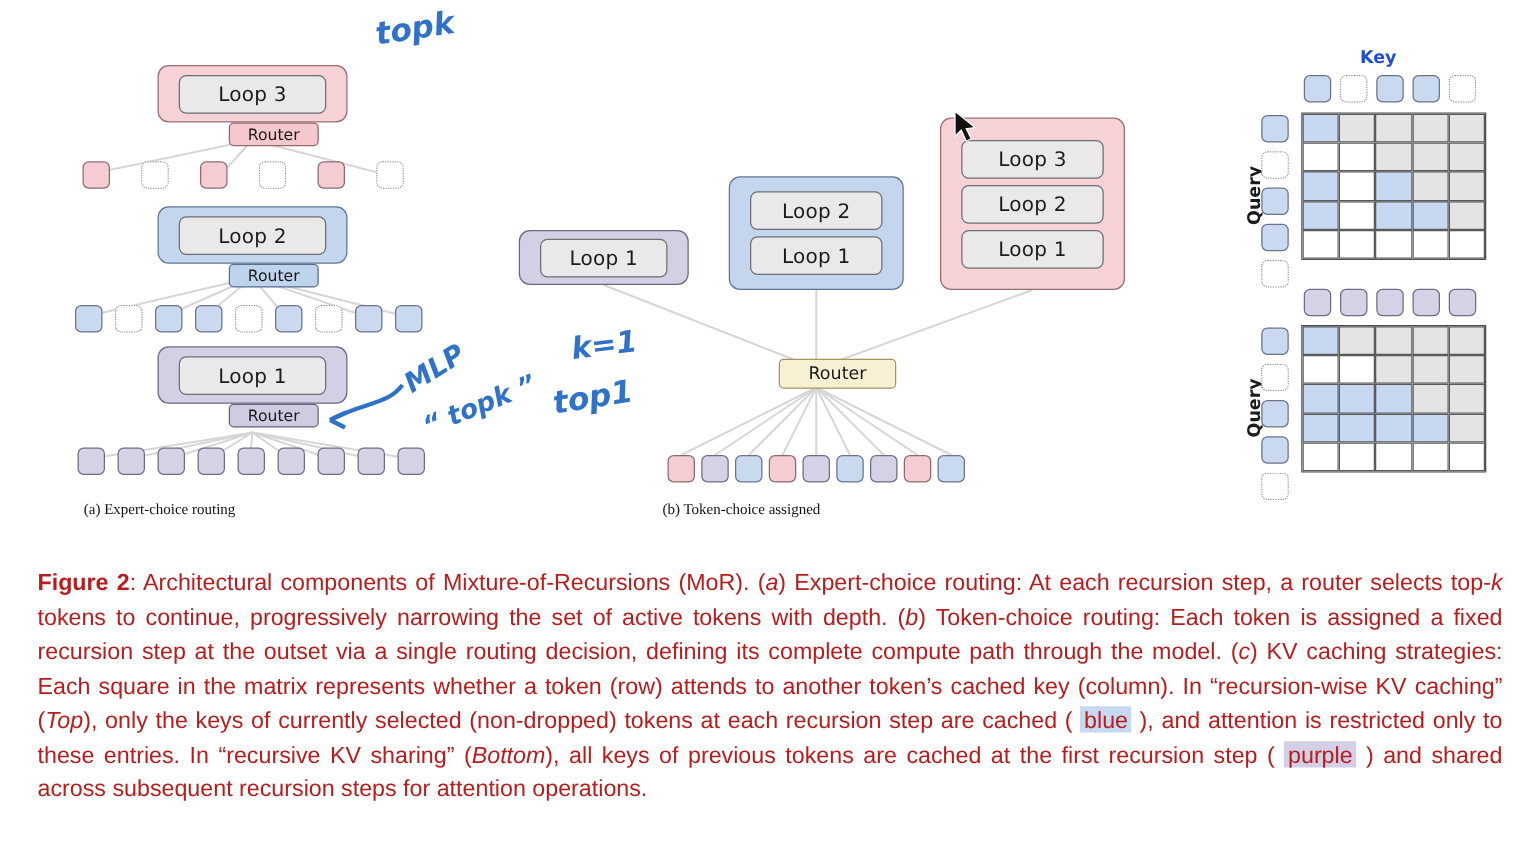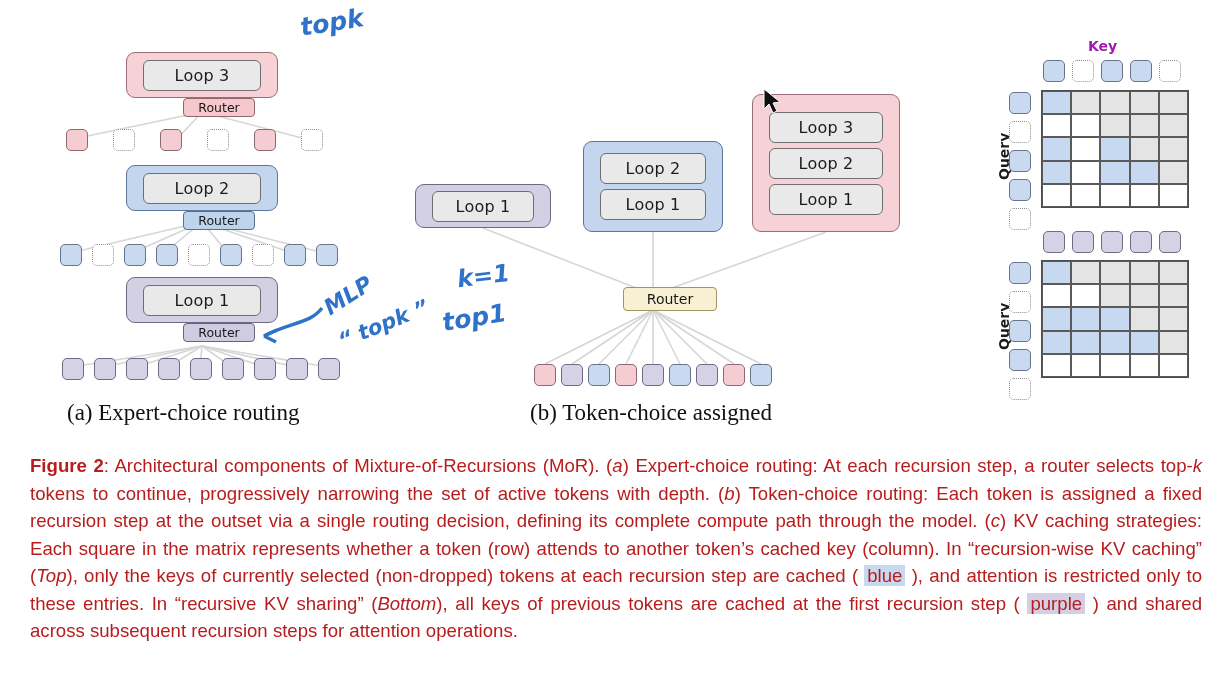--- a/index.html
+++ b/index.html
@@ -38,34 +38,34 @@
   .tok.f-purple{background:#d6d2e6;border:1.6px solid #6f6b84;}
   .tok.empty{background:#ffffff;border:1.7px dotted #8c8c8c;}
 
   svg.wires{position:absolute;left:0;top:0;width:1229px;height:430px;
             pointer-events:none;}
 
   
   .hw{position:absolute;color:#2f72c9;font-family:"DejaVu Sans",sans-serif;
       font-weight:600;font-style:italic;white-space:nowrap;}
   .keylabel{position:absolute;font-family:"DejaVu Sans",sans-serif;
-            font-size:14px;font-weight:600;color:#a21caf;}
+            font-size:14px;font-weight:600;color:#1d4ed8;}
   .qlabel{position:absolute;font-family:"DejaVu Sans",sans-serif;
           font-size:14px;font-weight:700;color:#1b1b1b;
           transform:rotate(-90deg);transform-origin:left top;white-space:nowrap;}
   .grid{position:absolute;display:grid;border:1.6px solid #4d4d4d;
         box-sizing:border-box;}
   .cell{box-sizing:border-box;border:1px solid #5a5a5a;}
   .c-blue{background:#c6d9f1;}
   .c-gray{background:#e4e4e4;}
   .c-white{background:#ffffff;}
 
   
   .cap{position:absolute;font-family:"Liberation Serif",serif;
-       font-size:23px;color:#111;white-space:nowrap;}
+       font-size:12px;color:#111;white-space:nowrap;}
 
   
   #caption{position:absolute;left:30px;top:452px;width:1172px;
            font-family:Liberation Sans, sans-serif;font-size:18.6px;
            line-height:1.48;color:#b91c1c;text-align:justify;}
   #caption b{font-weight:bold;}
   .it{font-style:italic;}
   .hl-blue{background:#c6d9f1;padding:0 3px;}
   .hl-purple{background:#d3cfe4;padding:0 3px;}
 

